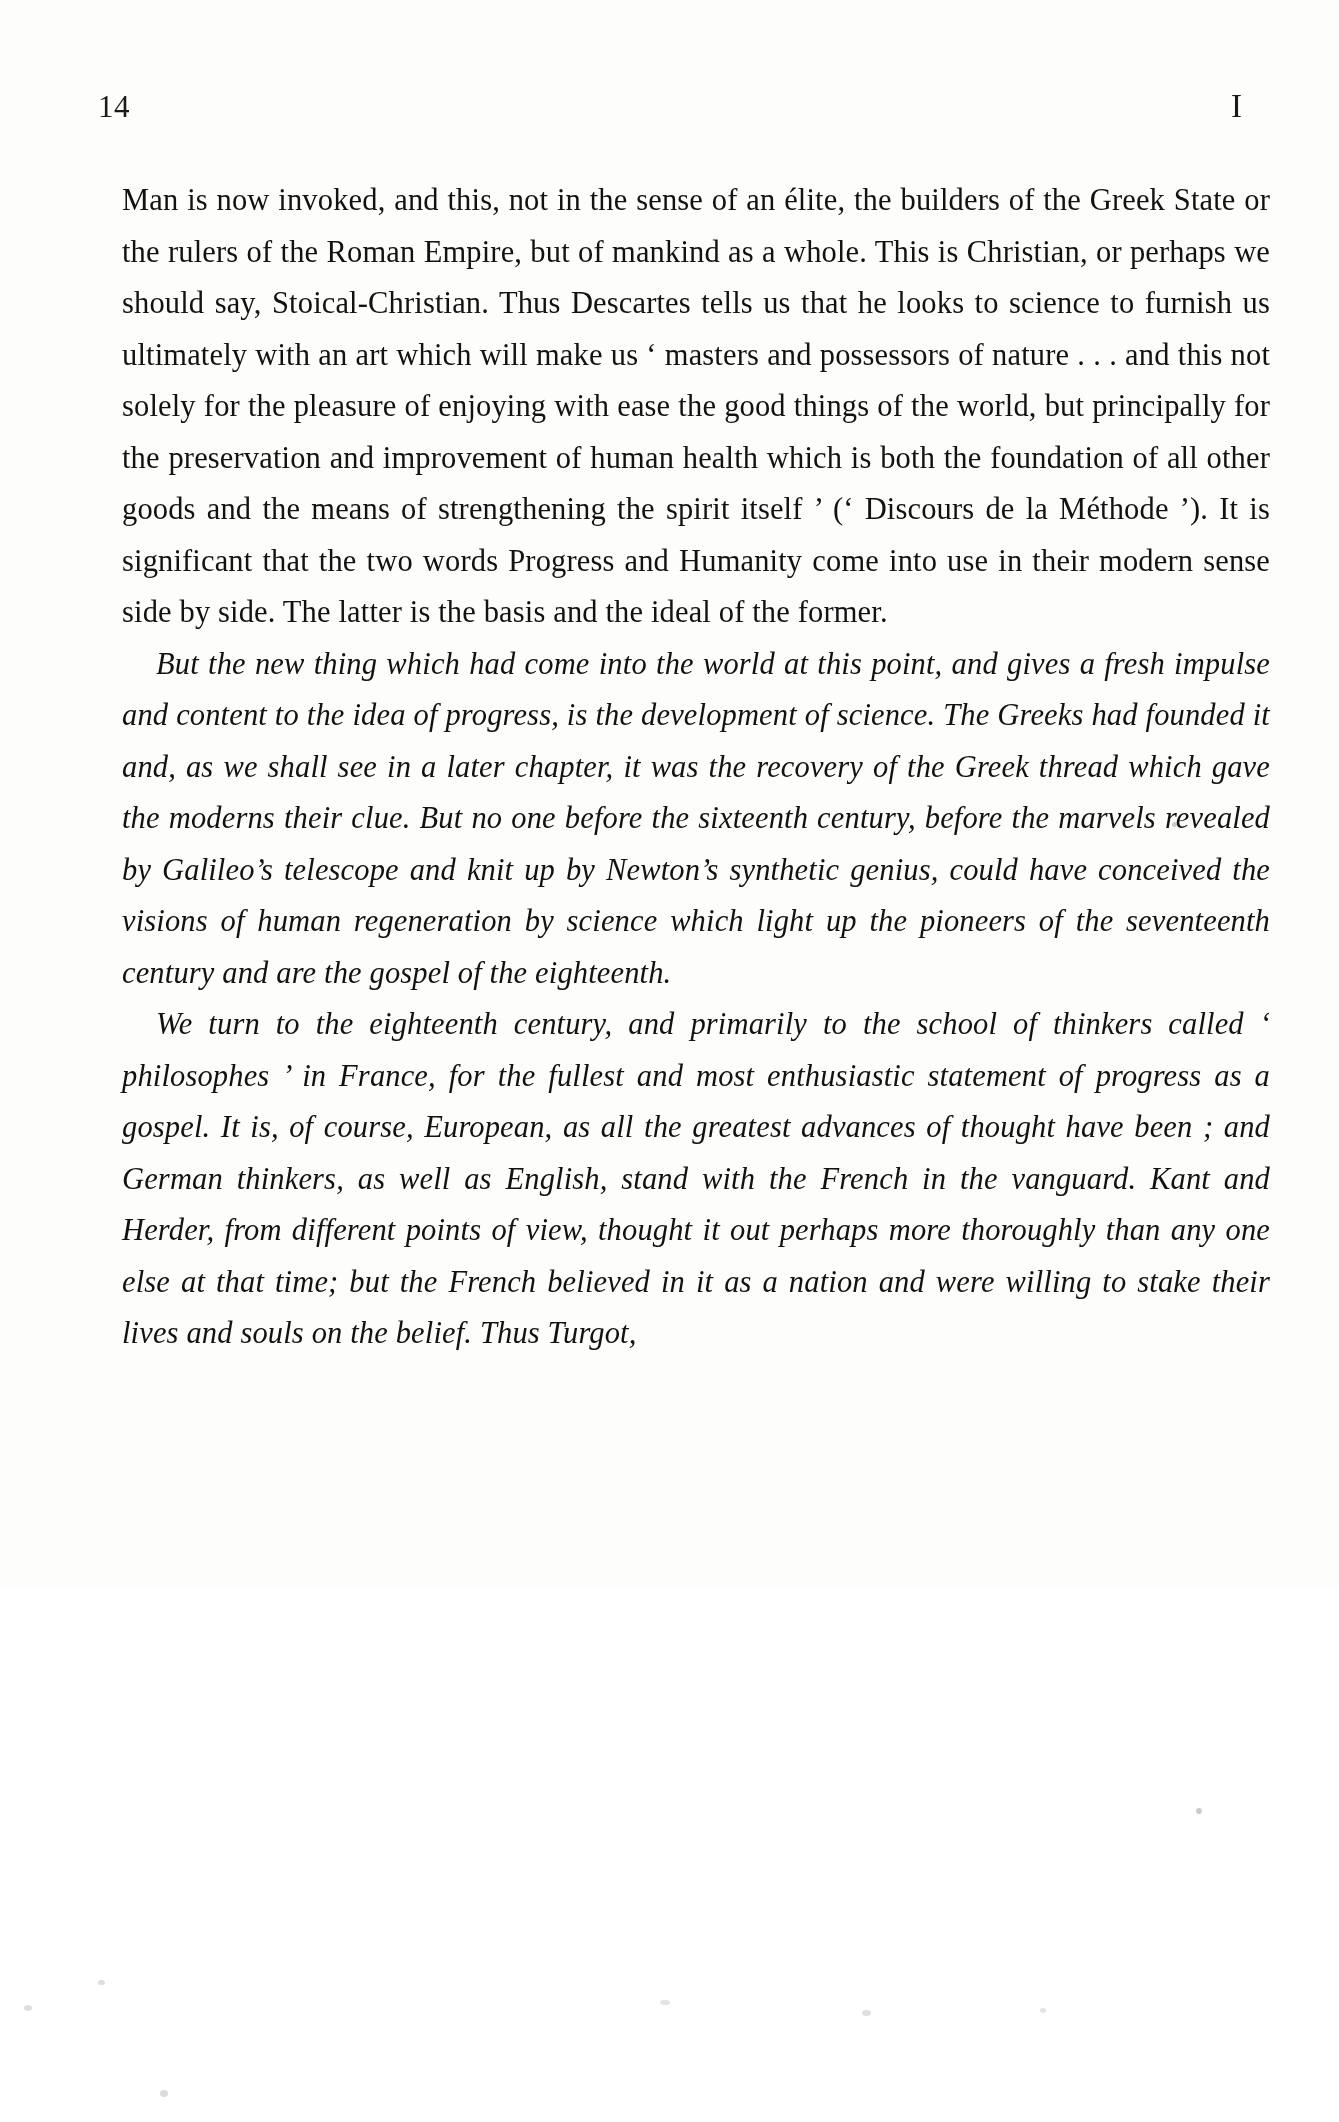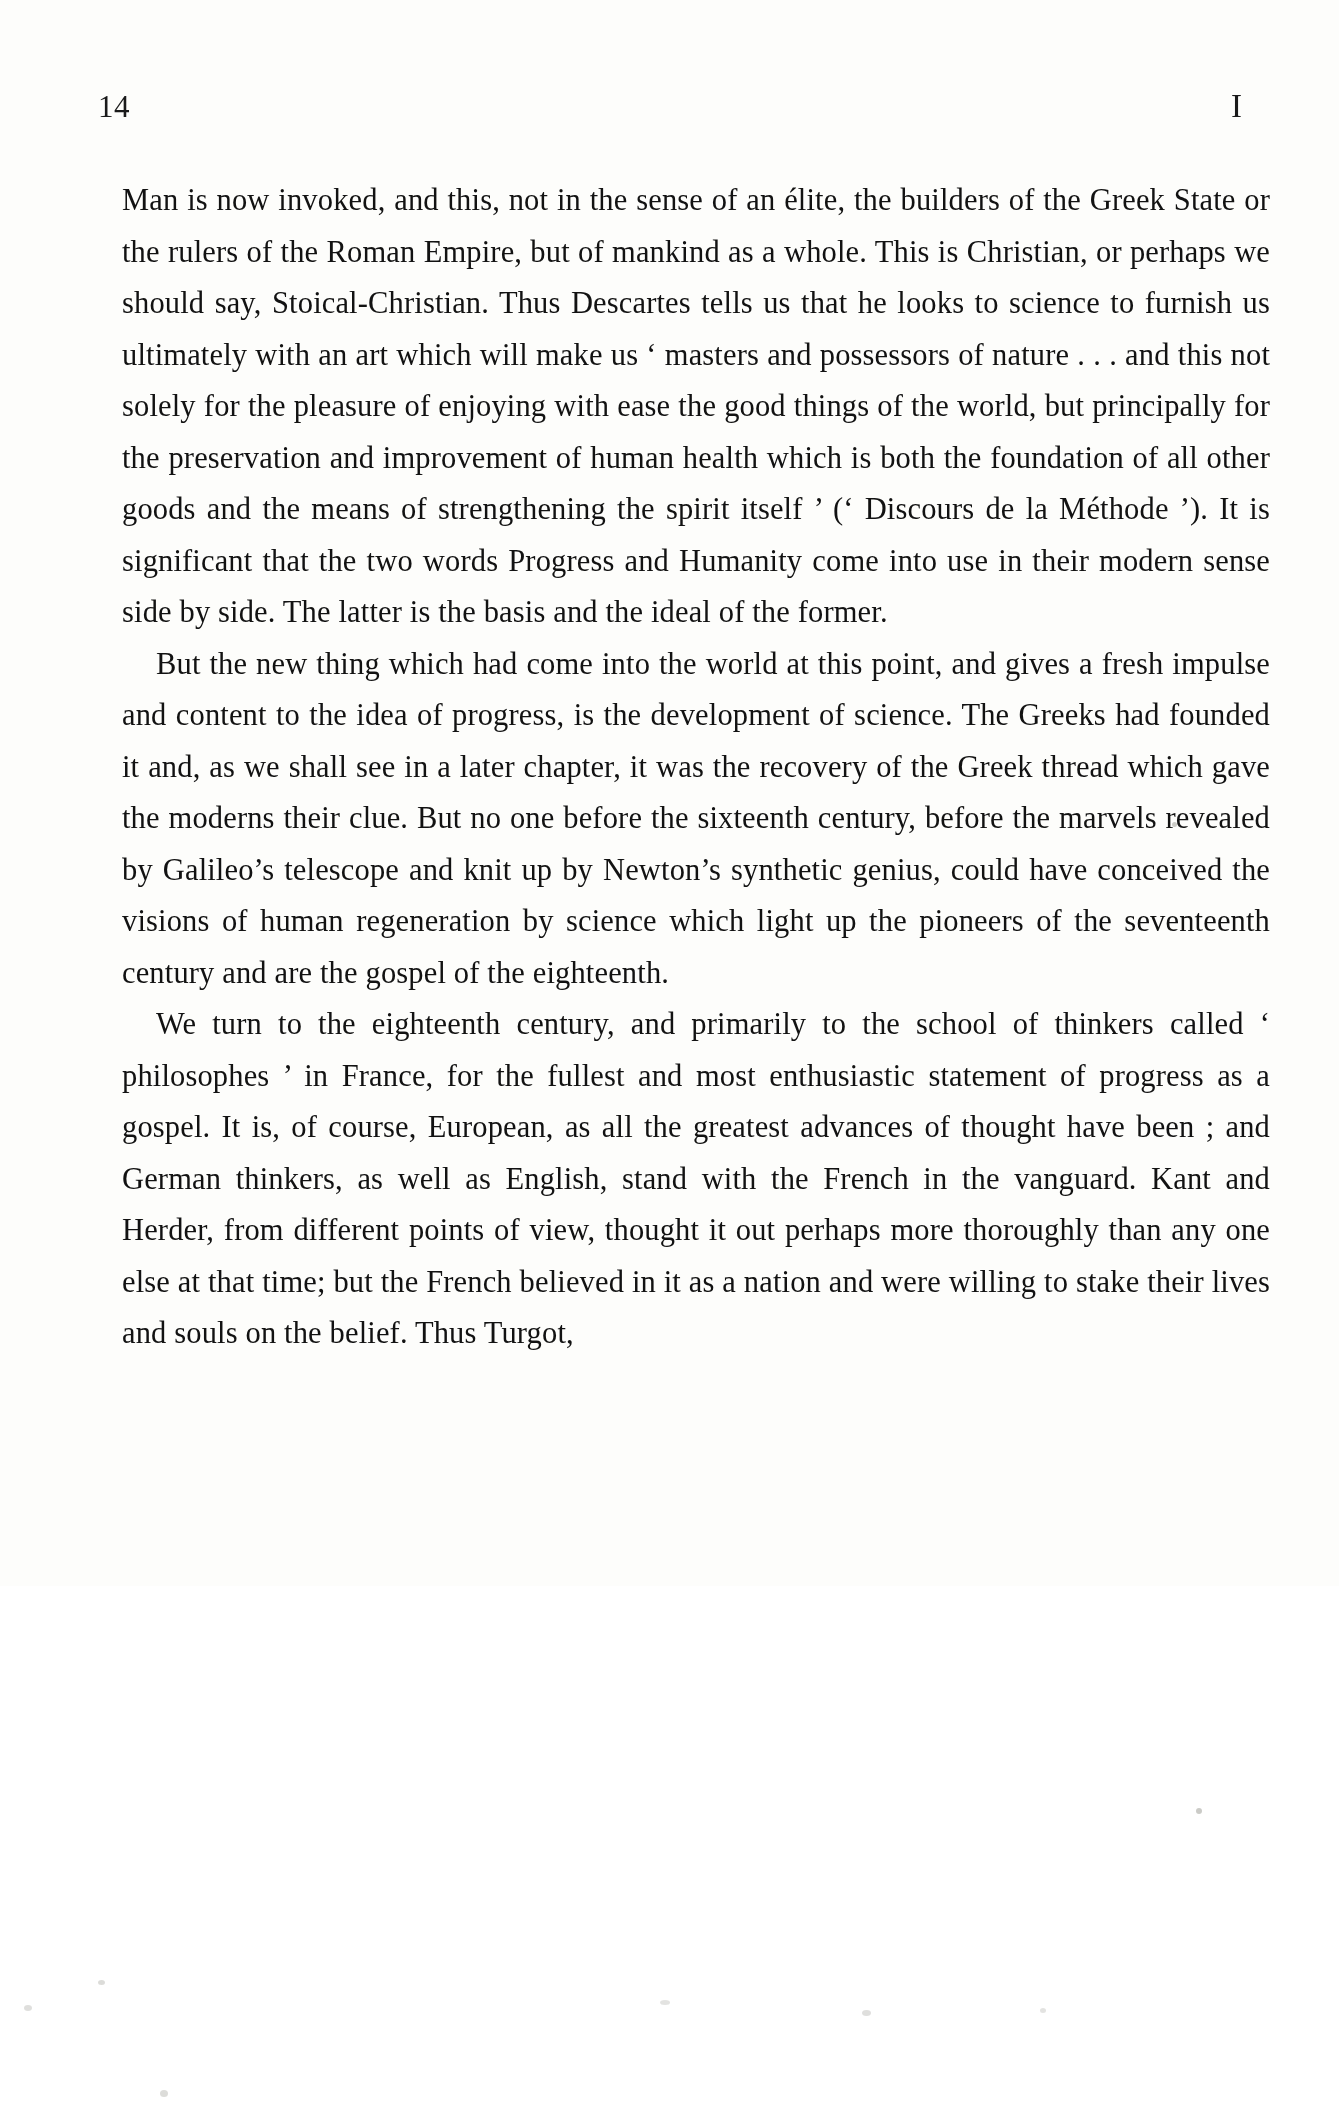--- a/index.html
+++ b/index.html
@@ -69,20 +69,21 @@
     line-height: 51.5px;
     text-align: justify;
     color: #121212;
     letter-spacing: 0.15px;
   }
   .para.indent {
     text-indent: 34px;
   }
   .para + .para {
     margin-top: 0px;
+    font-style: italic;
   }
   .para:last-child {
     text-align: justify;
   }
   .last-line-natural {
     text-align-last: left;
   }
   .speck {
     position: absolute;
     background: #b9b9b4;

